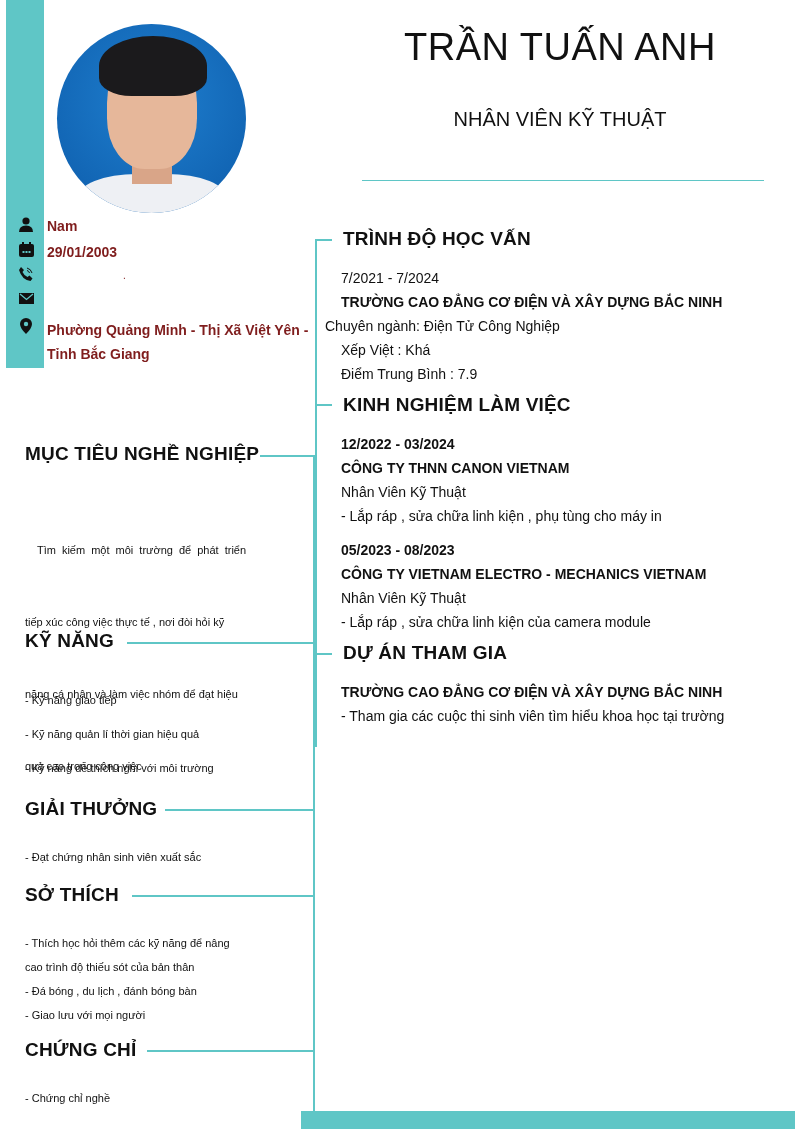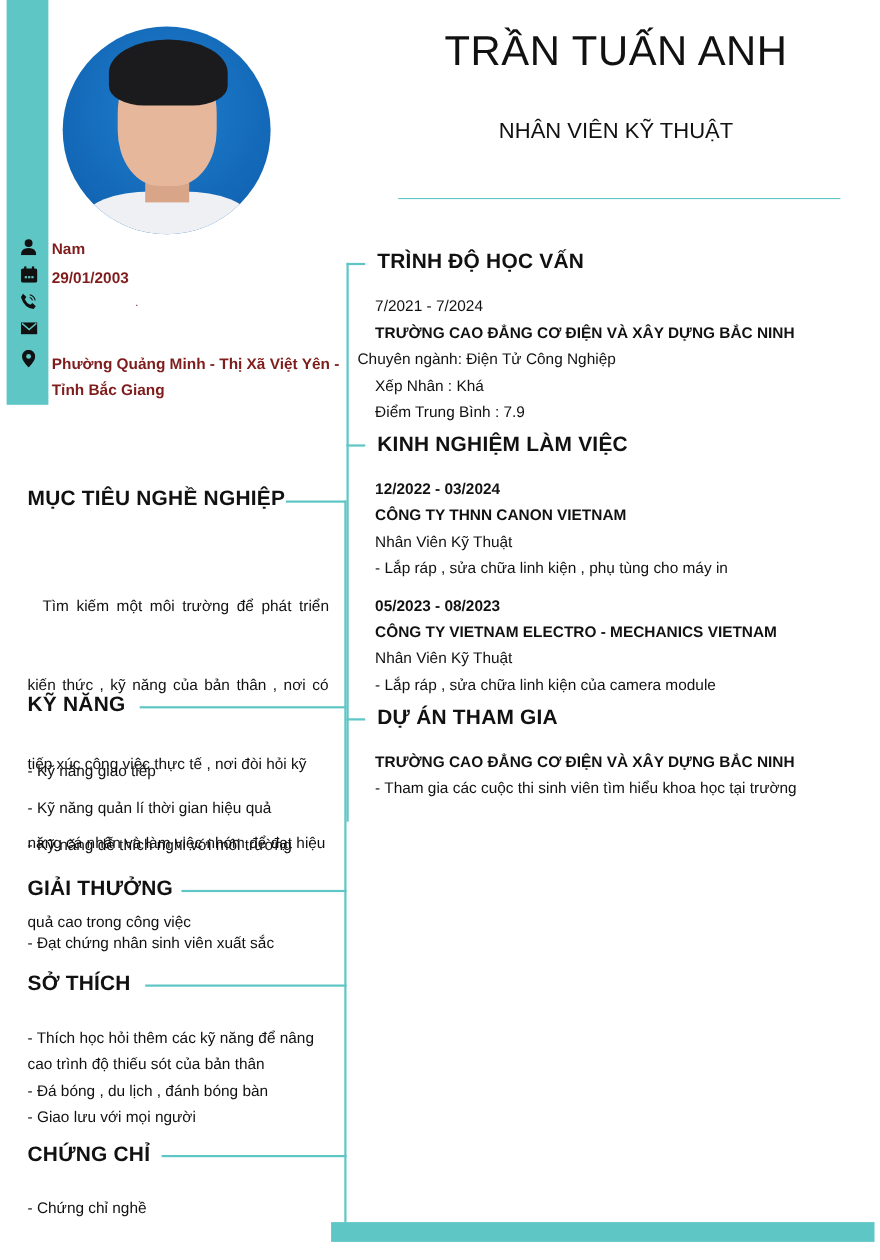--- a/index.html
+++ b/index.html
@@ -15,21 +15,21 @@
   .icon{position:absolute;left:17px;width:18px;height:16px;display:flex;align-items:center;justify-content:center;}
   .info{position:absolute;left:47px;font-size:14px;font-weight:bold;color:#7f1d1d;line-height:24px;}
   .name{left:360px;top:26px;width:400px;text-align:center;font-size:38px;letter-spacing:0.5px;font-weight:normal;}
   .title{left:360px;top:108px;width:400px;text-align:center;font-size:20px;}
   .hr{left:362px;top:180px;width:402px;height:1px;background:#5fc6c6;}
   .vline{width:2px;background:#5fc6c6;}
   .hline{height:2px;background:#5fc6c6;}
   .sec-h{font-size:19px;font-weight:bold;letter-spacing:0.2px;}
   .r-text{font-size:14px;line-height:24px;}
   .b{font-weight:bold;}
-  .l-text{font-size:14px;line-height:24px;}
+  .l-text{font-size:11px;line-height:24px;}
 </style>
 </head>
 <body>
 
 <div class="abs teal sidebar-bar"></div>
 <div class="abs teal" style="left:301px;top:1111px;width:494px;height:18px;"></div>
 
 <div class="abs photo">
   <div class="shirt"></div>
     <div class="neck"></div>
@@ -92,41 +92,40 @@
 <div class="abs hline" style="left:260px;top:455px;width:55px;"></div>
 <div class="abs hline" style="left:127px;top:642px;width:188px;"></div>
 <div class="abs hline" style="left:165px;top:809px;width:150px;"></div>
 <div class="abs hline" style="left:132px;top:895px;width:183px;"></div>
 <div class="abs hline" style="left:147px;top:1050px;width:168px;"></div>
 
 <div class="abs sec-h" style="left:343px;top:228px;">TRÌNH ĐỘ HỌC VẤN</div>
 <div class="abs r-text" style="left:341px;top:266px;">7/2021 - 7/2024</div>
 <div class="abs r-text b" style="left:341px;top:290px;">TRƯỜNG CAO ĐẲNG CƠ ĐIỆN VÀ XÂY DỰNG BẮC NINH</div>
 <div class="abs r-text" style="left:325px;top:314px;">Chuyên ngành: Điện Tử Công Nghiệp</div>
-<div class="abs r-text" style="left:341px;top:338px;">Xếp Nhân : Khá</div>
+<div class="abs r-text" style="left:341px;top:338px;">Xếp Việt : Khá</div>
 <div class="abs r-text" style="left:341px;top:362px;">Điểm Trung Bình : 7.9</div>
 
 <div class="abs sec-h" style="left:343px;top:394px;">KINH NGHIỆM LÀM VIỆC</div>
 <div class="abs r-text b" style="left:341px;top:432px;">12/2022 - 03/2024</div>
 <div class="abs r-text b" style="left:341px;top:456px;">CÔNG TY THNN CANON VIETNAM</div>
 <div class="abs r-text" style="left:341px;top:480px;">Nhân Viên Kỹ Thuật</div>
 <div class="abs r-text" style="left:341px;top:504px;">- Lắp ráp , sửa chữa linh kiện , phụ tùng cho máy in</div>
 <div class="abs r-text b" style="left:341px;top:538px;">05/2023 - 08/2023</div>
 <div class="abs r-text b" style="left:341px;top:562px;">CÔNG TY VIETNAM ELECTRO - MECHANICS VIETNAM</div>
 <div class="abs r-text" style="left:341px;top:586px;">Nhân Viên Kỹ Thuật</div>
 <div class="abs r-text" style="left:341px;top:610px;">- Lắp ráp , sửa chữa linh kiện của camera module</div>
 
 <div class="abs sec-h" style="left:343px;top:642px;">DỰ ÁN THAM GIA</div>
 <div class="abs r-text b" style="left:341px;top:680px;">TRƯỜNG CAO ĐẲNG CƠ ĐIỆN VÀ XÂY DỰNG BẮC NINH</div>
 <div class="abs r-text" style="left:341px;top:704px;">- Tham gia các cuộc thi sinh viên tìm hiểu khoa học tại trường</div>
 
 <div class="abs sec-h" style="left:25px;top:443px;">MỤC TIÊU NGHỀ NGHIỆP</div>
 <div class="abs l-text" style="left:25px;top:490px;width:270px;white-space:pre;">
   <div style="word-spacing:3px;">  Tìm kiếm một môi trường để phát triển</div>
-  <div style="word-spacing:2px;">kiến thức , kỹ năng của bản thân , nơi có</div>
   <div>tiếp xúc công việc thực tế , nơi đòi hỏi kỹ</div>
   <div>năng cá nhân và làm việc nhóm để đạt hiệu</div>
   <div>quả cao trong công việc</div>
 </div>
 
 <div class="abs sec-h" style="left:25px;top:630px;text-align:right;">KỸ NĂNG</div>
 <div class="abs l-text" style="left:25px;top:688px;">- Kỹ năng giao tiếp</div>
 <div class="abs l-text" style="left:25px;top:722px;">- Kỹ năng quản lí thời gian hiệu quả</div>
 <div class="abs l-text" style="left:25px;top:756px;">- Kỹ năng dễ thích nghi với môi trường</div>
 

